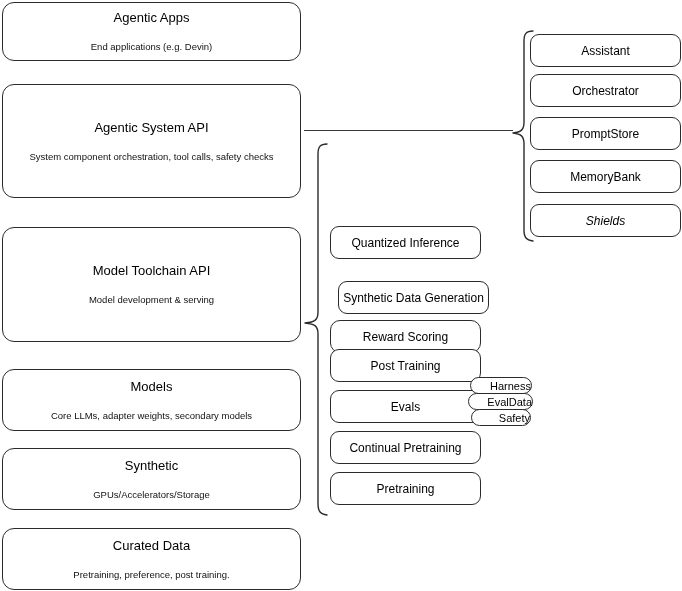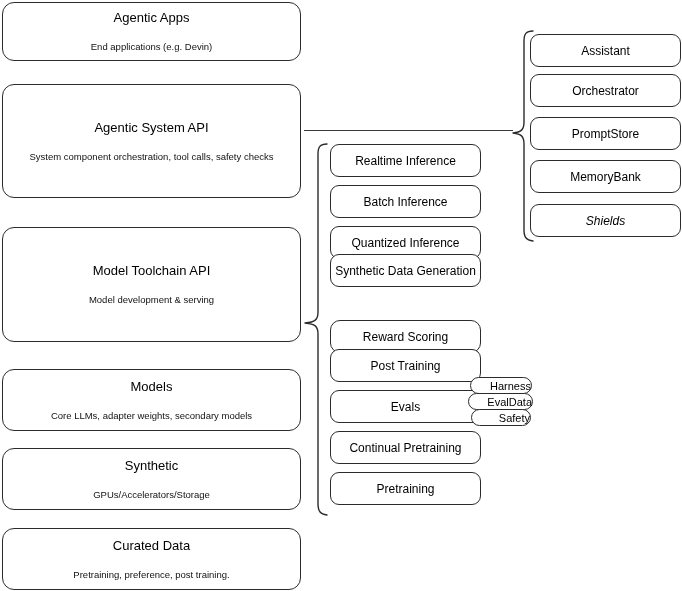--- a/index.html
+++ b/index.html
@@ -166,30 +166,24 @@
       <path d="M22 2
                C 15 2, 13 5, 13 12
                L 13 93
                C 13 101, 10 103, 2 104
                C 10 105, 13 107, 13 115
                L 13 201
                C 13 208, 15 211, 22 212" stroke="#2b2b2b" stroke-width="1.4" fill="none" stroke-linecap="round" stroke-linejoin="round"></path>
     </svg>
   </div>
 
-  <div class="rbox mid-box" style="top:144px;">
-    <div class="lbl">Realtime Inference</div>
-  </div>
-  <div class="rbox mid-box" style="top:185px;">
-    <div class="lbl">Batch Inference</div>
-  </div>
   <div class="rbox mid-box" style="top:226px;">
     <div class="lbl">Quantized Inference</div>
   </div>
-  <div class="rbox mid-box" style="top:254px;">
+  <div class="rbox mid-box" style="top:281px;margin-left:8px;">
     <div class="lbl">Synthetic Data Generation</div>
   </div>
   <div class="rbox mid-box" style="top:320px;border-radius:10px;">
     <div class="lbl">Reward Scoring</div>
   </div>
   <div class="rbox mid-box" style="top:349px;">
     <div class="lbl">Post Training</div>
   </div>
   <div class="rbox mid-box" style="top:390px;">
     <div class="lbl">Evals</div>

